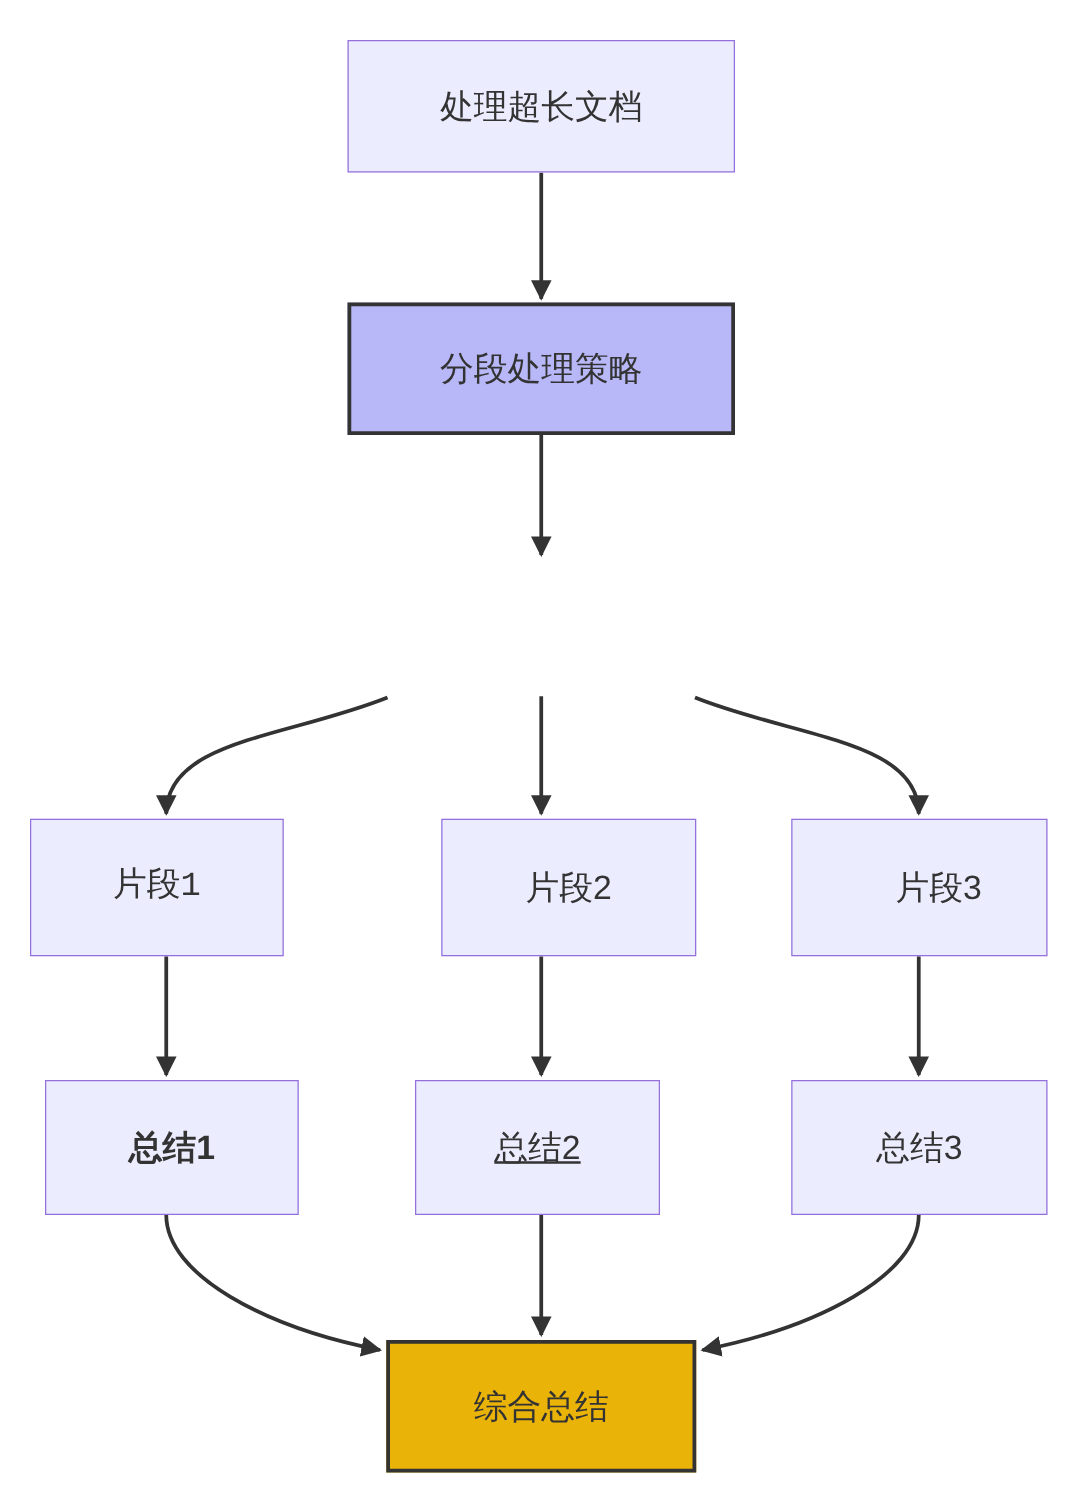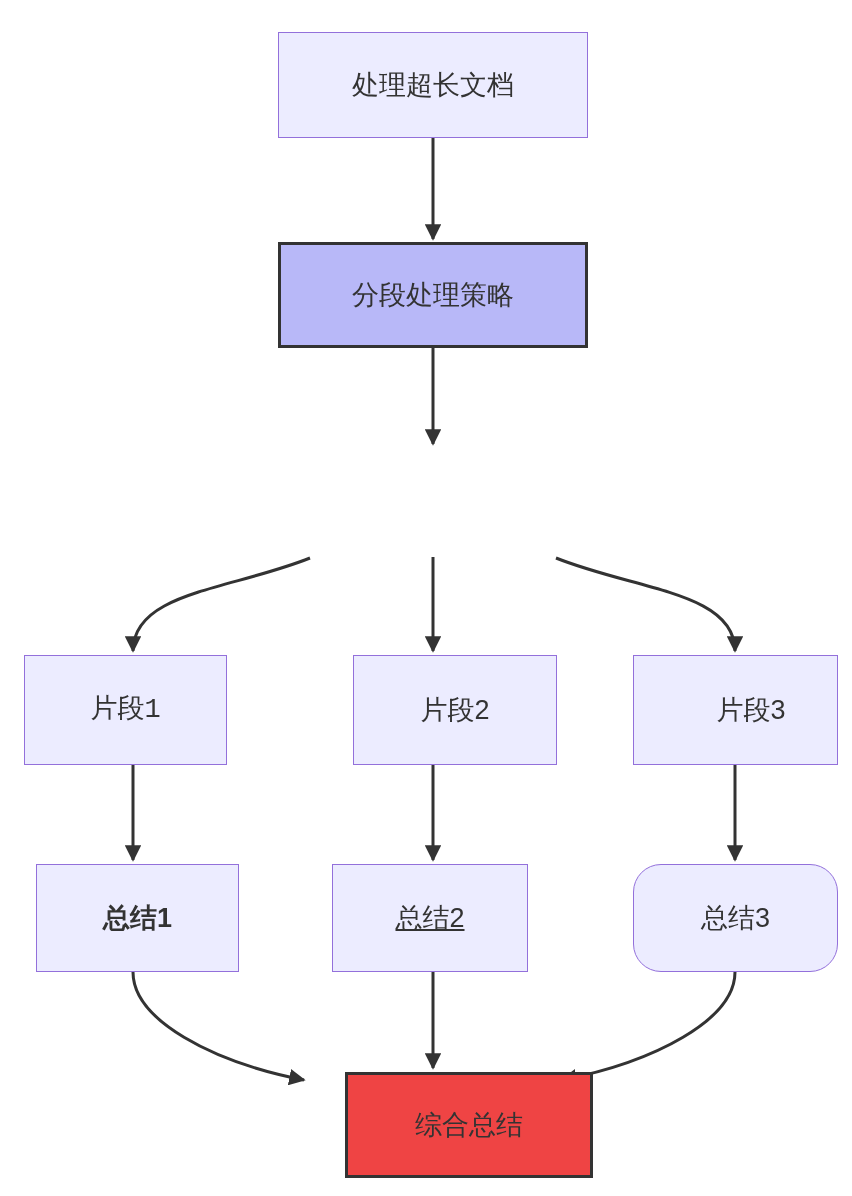--- a/index.html
+++ b/index.html
@@ -34,34 +34,33 @@
     line-height: 1.2;
     color: #333333;
     background: #ECECFF;
     border: 1.5px solid #9370DB;
   }
   .node.emphasis {
     background: #B8B8F8;
     border: 3.5px solid #333333;
   }
   .node.success {
-    background: #ef4444;
+    background: #eab308;
     border: 3.5px solid #333333;
-    margin-left: 36px;
   }
   
   #node-A { left: 278px; top: 32px;   width: 310px; height: 106px; }
   #node-B { left: 278px; top: 242px;  width: 310px; height: 106px; }
   #node-C { left: 310px; top: 447px;  width: 248px; height: 110px; }
   #node-D1 { left: 24px;  top: 655px; width: 203px; height: 110px; font-family: Liberation Mono, monospace; }
   #node-D2 { left: 332px; top: 655px; width: 204px; height: 110px; margin-left: 21px; }
   #node-D3 { left: 633px; top: 655px; width: 205px; height: 110px; padding-left: 31px; }
   #node-E1 { left: 36px;  top: 864px; width: 203px; height: 108px; font-weight: bold; }
   #node-E2 { left: 332px; top: 864px; width: 196px; height: 108px; text-decoration: underline; }
-  #node-E3 { left: 633px; top: 864px; width: 205px; height: 108px; border-radius: 28px; }
+  #node-E3 { left: 633px; top: 864px; width: 205px; height: 108px; }
   #node-F { left: 309px; top: 1072px; width: 248px; height: 106px; }
 </style>
 </head>
 <body>
 
 <div class="canvas">
 
   <svg class="edges" width="852" height="1196" viewBox="0 0 852 1196" xmlns="http://www.w3.org/2000/svg">
     <defs>
       <marker id="arrow" viewBox="0 0 10 10" refX="9" refY="5" markerWidth="5.5" markerHeight="5.5" orient="auto-start-reverse" markerUnits="strokeWidth">

